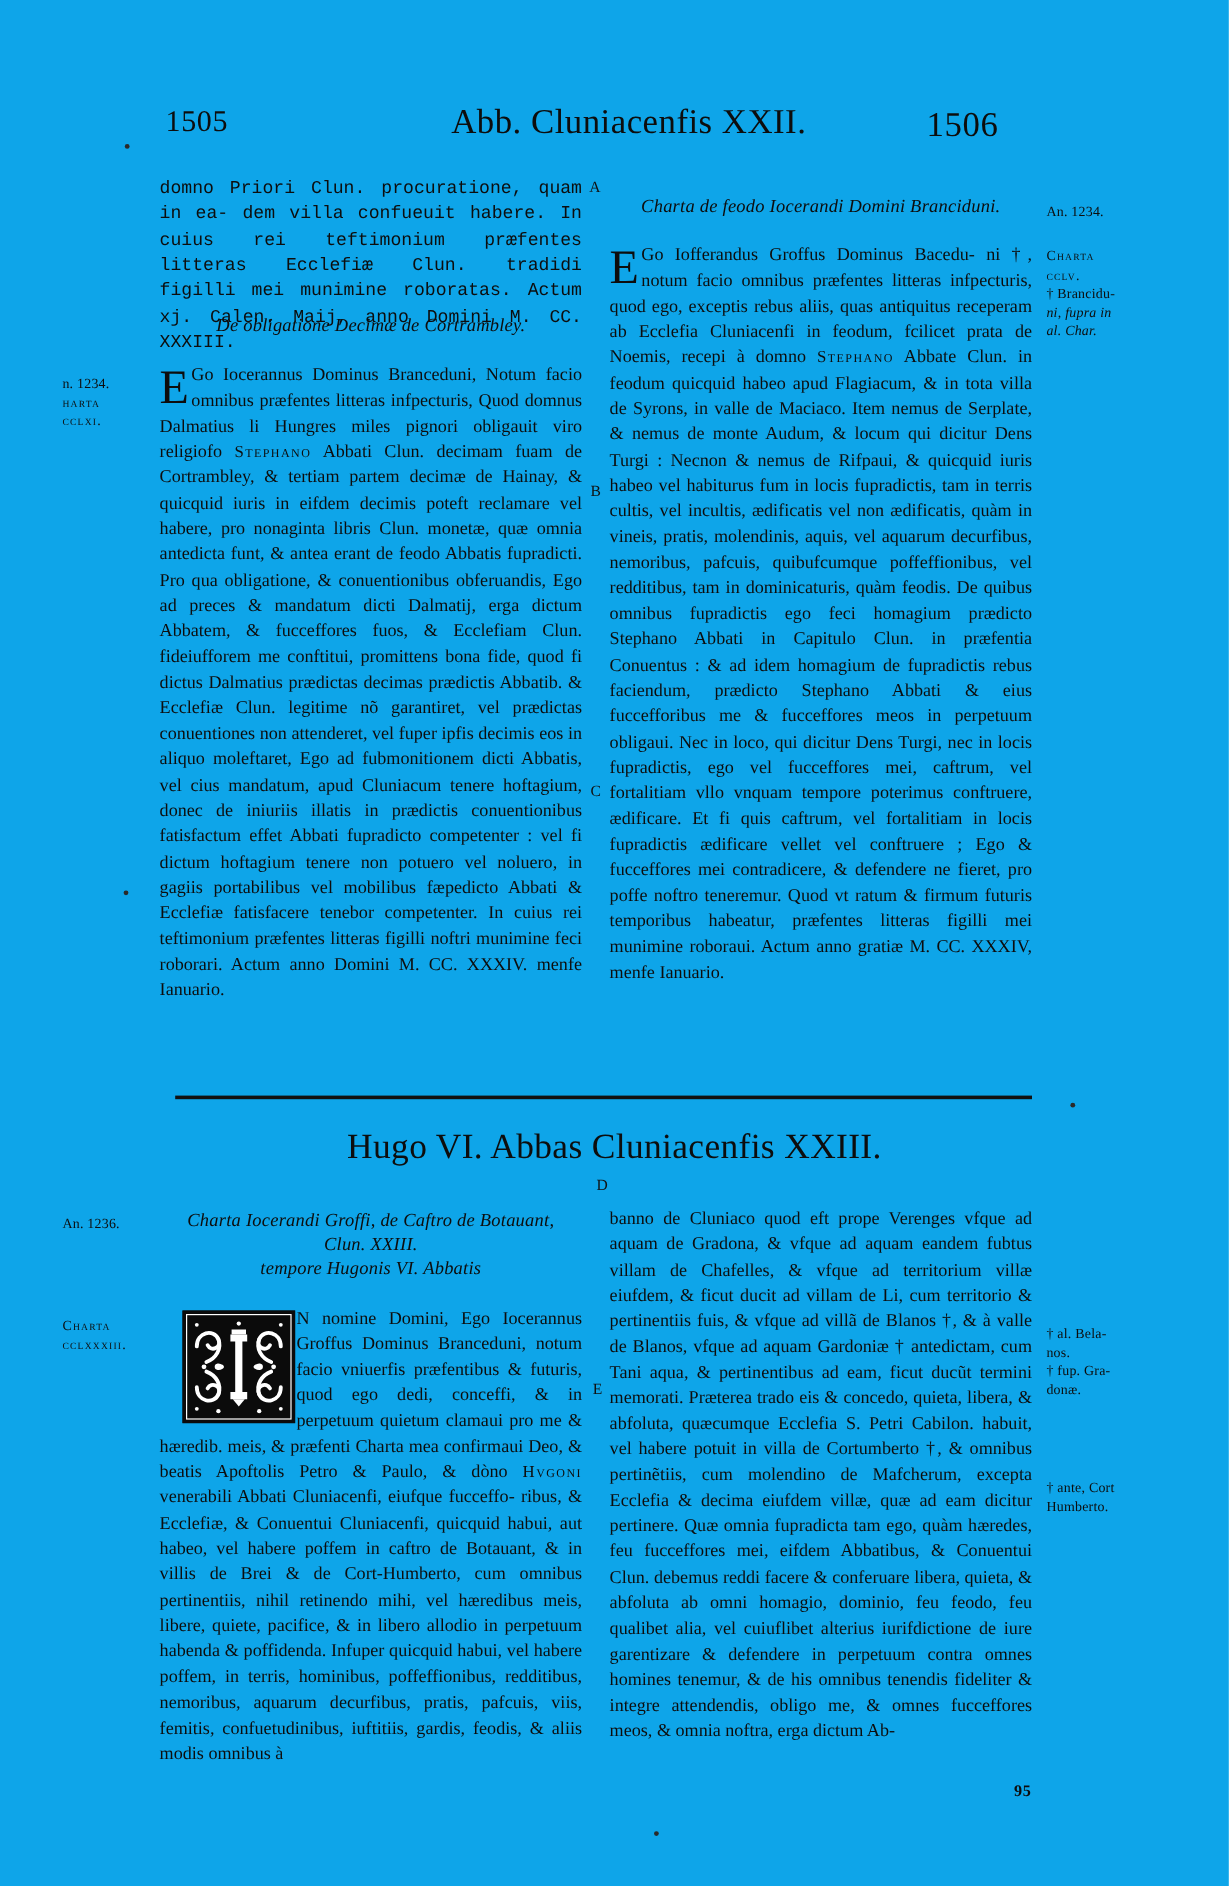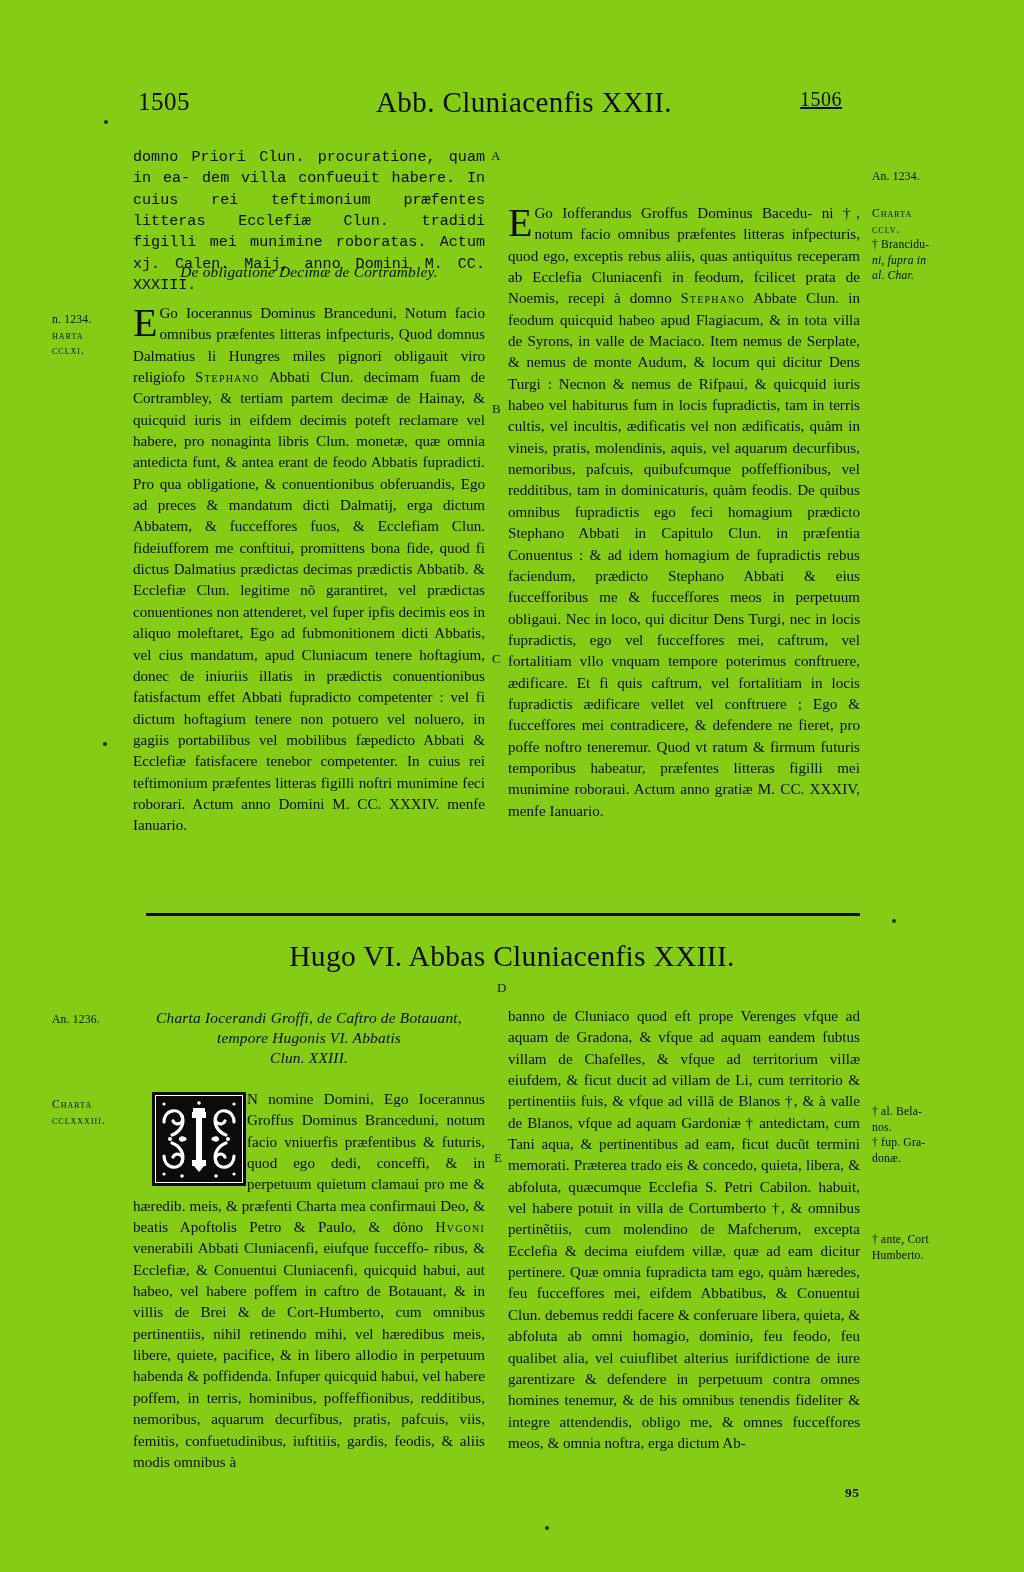--- a/index.html
+++ b/index.html
@@ -12,42 +12,41 @@
     height: 1572px;
     position: relative;
     font-family: "Liberation Serif", "DejaVu Serif", serif;
     color: #0d0d0d;
     overflow: hidden;
   }
 
   .page {
     position: absolute;
     inset: 0;
-    background: #84cc16;
+    background: #0ea5e9;
   }
 
   
   .runhead {
     position: absolute;
     left: 0; right: 0;
     top: 88px;
     height: 40px;
   }
   .folio-left {
     position: absolute;
     left: 138px; top: 0;
     font-size: 25px;
     letter-spacing: 0.5px;
   }
   .folio-right {
     position: absolute;
-    left: 800px; top: 0;
-    font-size: 20px;
+    left: 772px; top: 0;
+    font-size: 29px;
     letter-spacing: 0.5px;
-    text-decoration: underline;
   }
   .runhead-title {
     position: absolute;
     left: 0; right: 0; top: -2px;
     text-align: center;
     font-size: 29px;
     letter-spacing: 0.4px;
     padding-left: 24px;
   }
 
@@ -194,20 +193,21 @@
   </div>
 
   <div class="sec-title" style="left:133px; width:352px; top:262px;">De obligatione Decimæ de Cortrambley.</div>
 
   <div class="col col-left" style="top:303px;">
     <p class="dropcap-wrap">
       <span class="dropcap">E</span><span>Go Iocerannus Dominus Branceduni, Notum facio omnibus præfentes litteras infpecturis, Quod domnus Dalmatius li Hungres miles pignori obligauit viro religiofo </span><span class="sc">Stephano</span><span> Abbati Clun. decimam fuam de Cortrambley, &amp; tertiam partem decimæ de Hainay, &amp; quicquid iuris in eifdem decimis poteft reclamare vel habere, pro nonaginta libris Clun. monetæ, quæ omnia antedicta funt, &amp; antea erant de feodo Abbatis fupradicti. Pro qua obligatione, &amp; conuentionibus obferuandis, Ego ad preces &amp; mandatum dicti Dalmatij, erga dictum Abbatem, &amp; fucceffores fuos, &amp; Ecclefiam Clun. fideiufforem me conftitui, promittens bona fide, quod fi dictus Dalmatius prædictas decimas prædictis Abbatib. &amp; Ecclefiæ Clun. legitime nõ garantiret, vel prædictas conuentiones non attenderet, vel fuper ipfis decimis eos in aliquo moleftaret, Ego ad fubmonitionem dicti Abbatis, vel cius mandatum, apud Cluniacum tenere hoftagium, donec de iniuriis illatis in prædictis conuentionibus fatisfactum effet Abbati fupradicto competenter : vel fi dictum hoftagium tenere non potuero vel noluero, in gagiis portabilibus vel mobilibus fæpedicto Abbati &amp; Ecclefiæ fatisfacere tenebor competenter. In cuius rei teftimonium præfentes litteras figilli noftri munimine feci roborari. Actum anno Domini M. CC. XXXIV. menfe Ianuario.</span>
     </p>
   </div>
 
+  <div class="sec-title" style="left:508px; width:352px; top:163px;">Charta de feodo Iocerandi Domini Branciduni.</div>
 
   <div class="col col-right" style="top:203px;">
     <p class="dropcap-wrap">
       <span class="dropcap">E</span><span>Go Iofferandus Groffus  Dominus Bacedu- ni †, notum facio omnibus præfentes litteras infpecturis, quod ego, exceptis rebus aliis, quas antiquitus receperam ab Ecclefia Cluniacenfi in feodum, fcilicet prata de Noemis, recepi à domno </span><span class="sc">Stephano</span><span> Abbate Clun. in feodum quicquid habeo apud Flagiacum, &amp; in tota villa de Syrons, in valle de Maciaco. Item nemus de Serplate, &amp; nemus de monte Audum, &amp; locum qui dicitur Dens Turgi : Necnon &amp; nemus de Rifpaui, &amp; quicquid iuris habeo vel habiturus fum in locis fupradictis, tam in terris cultis, vel incultis, ædificatis vel non ædificatis, quàm in vineis, pratis, molendinis, aquis, vel aquarum decurfibus, nemoribus, pafcuis, quibufcumque poffeffionibus, vel redditibus, tam in dominicaturis, quàm feodis. De quibus omnibus fupradictis ego feci homagium prædicto Stephano Abbati in Capitulo Clun. in præfentia Conuentus : &amp; ad idem homagium de fupradictis rebus faciendum, prædicto Stephano Abbati &amp; eius fuccefforibus me &amp; fucceffores meos in perpetuum obligaui. Nec in loco, qui dicitur Dens Turgi, nec in locis fupradictis, ego vel fucceffores mei, caftrum, vel fortalitiam vllo vnquam tempore poterimus conftruere, ædificare. Et fi quis caftrum, vel fortalitiam in locis fupradictis ædificare vellet vel conftruere ; Ego &amp; fucceffores mei contradicere, &amp; defendere ne fieret, pro poffe noftro teneremur. Quod vt ratum &amp; firmum futuris temporibus habeatur, præfentes litteras figilli mei munimine roboraui. Actum anno gratiæ M. CC. XXXIV, menfe Ianuario.</span>
     </p>
   </div>
 
   <div class="margin margin-right" style="top:169px;">
     <div>An. 1234.</div>
   </div>
@@ -232,22 +232,22 @@
   <div class="margin margin-left" style="top:1012px;">
     <div>An. 1236.</div>
   </div>
   <div class="margin margin-left" style="top:1097px;">
     <div class="caps">Charta</div>
     <div class="caps">cclxxxiii.</div>
   </div>
 
   <div class="sec-title" style="left:133px; width:352px; top:1008px;">
     <div>Charta Iocerandi Groffi, de Caftro de Botauant,</div>
+    <div>Clun. XXIII.</div>
     <div>tempore Hugonis VI. Abbatis</div>
-    <div>Clun. XXIII.</div>
   </div>
 
   <div class="initial-block">
     <svg width="94" height="94" viewBox="0 0 94 94" xmlns="http://www.w3.org/2000/svg" aria-hidden="true">
       <rect x="0" y="0" width="94" height="94" fill="#0b0b0b"></rect>
 
       <rect x="3.5" y="3.5" width="87" height="87" fill="none" stroke="#ffffff" stroke-width="1"></rect>
       <g fill="none" stroke="#ffffff" stroke-width="3.2" stroke-linecap="round">
 
         <path d="M12 30 C12 18, 26 15, 30 24 C33 31, 24 35, 21 29"></path>

